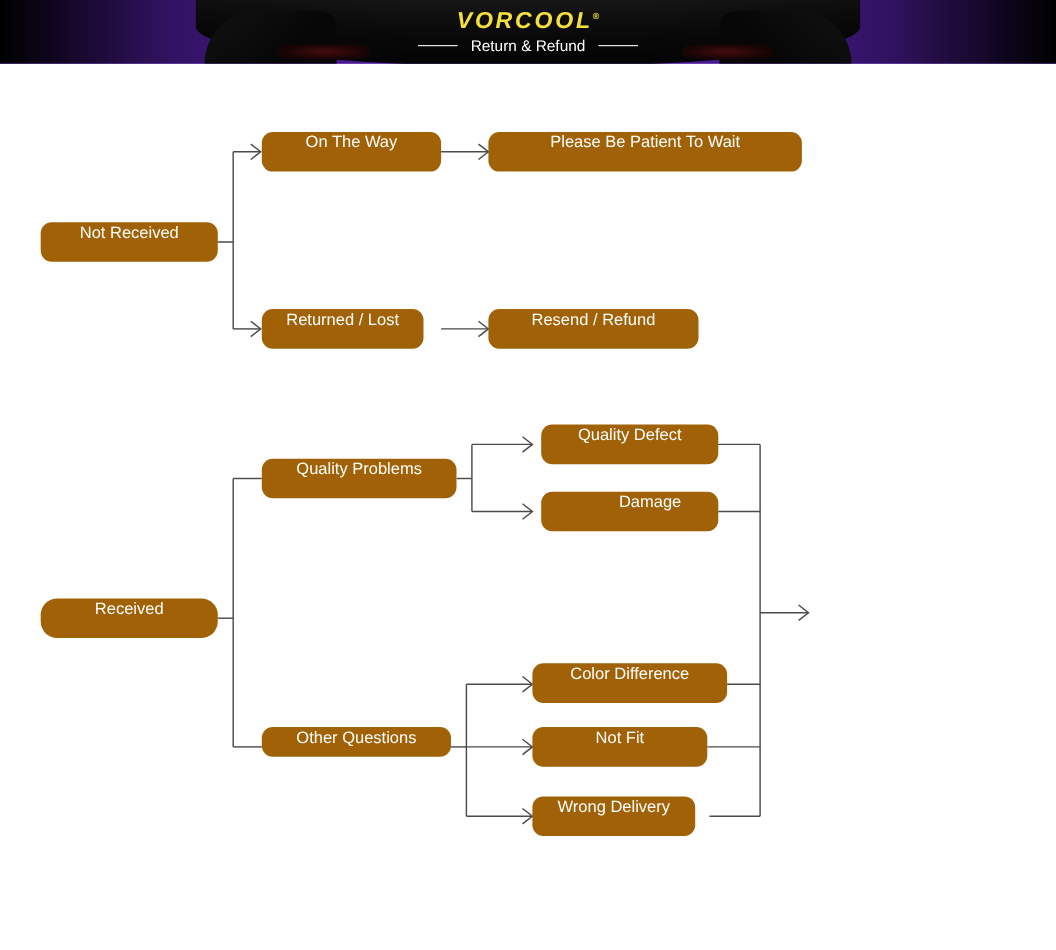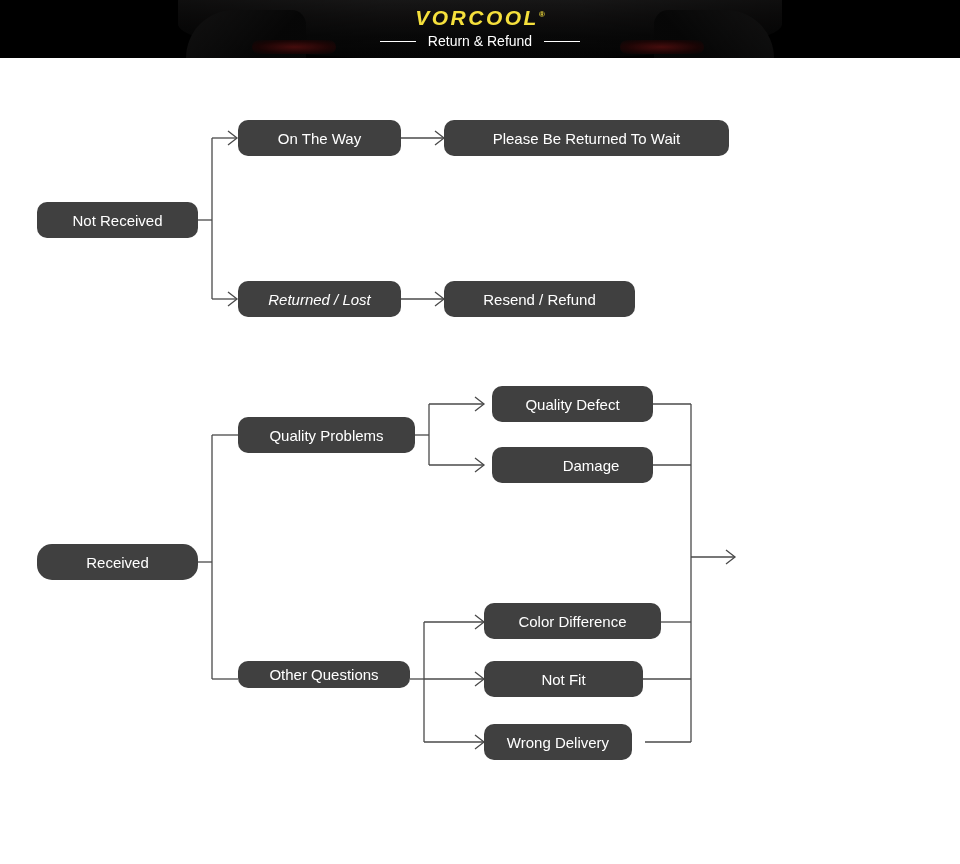--- a/index.html
+++ b/index.html
@@ -13,21 +13,21 @@
     position: relative;
     font-family: "Liberation Sans", sans-serif;
     overflow: hidden;
   }
 
   
   .banner {
     position: absolute;
     left: 0; top: 0;
     width: 960px; height: 58px;
-    background: #000000;
+    background: #6d28d9;
     overflow: hidden;
   }
   
   .banner-photo {
     position: absolute;
     left: 0; top: 0;
     width: 960px; height: 58px;
   }
   .car-body {
     position: absolute;
@@ -140,27 +140,26 @@
     left: 0; top: 58px;
     width: 960px; height: 806px;
   }
   .wires {
     position: absolute;
     left: 0; top: 0;
     width: 960px; height: 806px;
   }
   .node {
     position: absolute;
-    background: #404040;
+    background: #a16207;
     border-radius: 10px;
     color: #ffffff;
     font-size: 15px;
     line-height: 19px;
     display: flex;
-    align-items: center;
     justify-content: center;
     text-align: center;
     box-sizing: border-box;
     padding: 0 10px;
   }
 </style>
 </head>
 <body>
 
 <div class="banner">
@@ -241,24 +240,24 @@
 
   <div class="node" style="left:37px; top:144px; width:161px; height:36px;">
     <span>Not Received</span>
   </div>
 
   <div class="node" style="left:238px; top:62px; width:163px; height:36px;">
     <span>On The Way</span>
   </div>
 
   <div class="node" style="left:444px; top:62px; width:285px; height:36px;">
-    <span>Please Be Returned To Wait</span>
-  </div>
-
-  <div class="node" style="left:238px; top:223px; width:163px; height:36px;font-style:italic;">
+    <span>Please Be Patient To Wait</span>
+  </div>
+
+  <div class="node" style="left:238px; top:223px; width:147px; height:36px;">
     <span>Returned / Lost</span>
   </div>
 
   <div class="node" style="left:444px; top:223px; width:191px; height:36px;">
     <span>Resend / Refund</span>
   </div>
 
   <div class="node" style="left:37px; top:486px; width:161px; height:36px;border-radius:15px;">
     <span>Received</span>
   </div>

